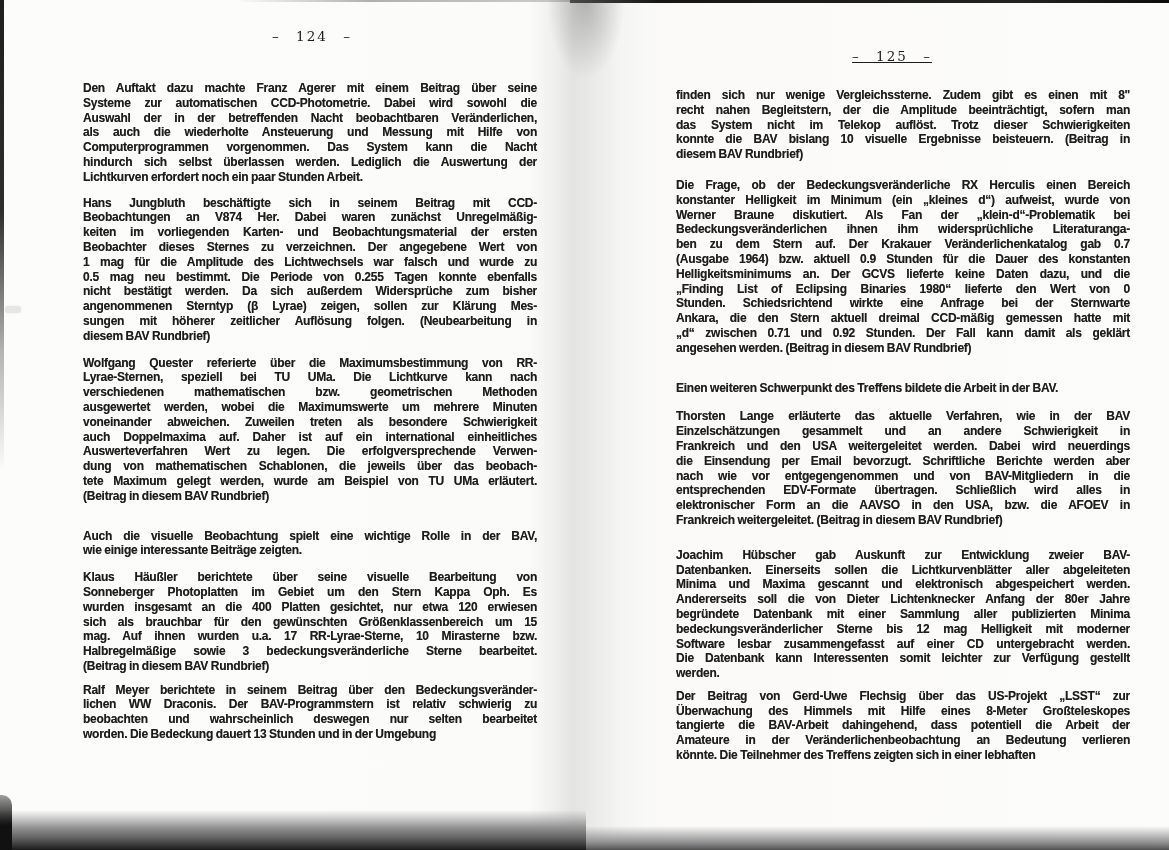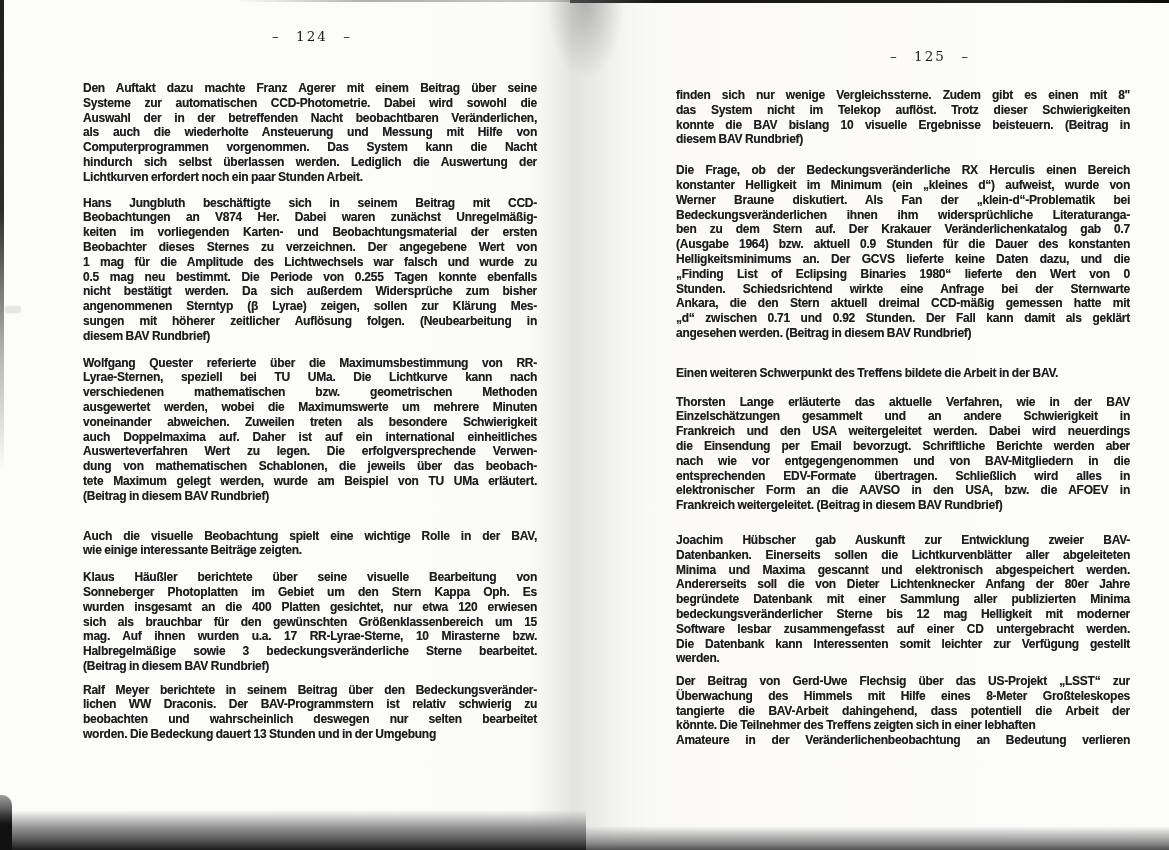--- a/index.html
+++ b/index.html
@@ -19,21 +19,21 @@
     position: absolute;
     width: 120px;
     text-align: center;
     font-family: "DejaVu Serif", serif;
     font-size: 13.5px;
     color: #1c1c1c;
     letter-spacing: 2px;
     word-spacing: 9px;
   }
   .pagenum.left  { left: 252px; top: 28px; }
-  .pagenum.right { left: 870px; top: 48px; }
+  .pagenum.right { left: 832px; top: 48px; text-decoration: underline; }
   
   .col {
     position: absolute;
     width: 454px;
     color: #1d1d1d;
     font-size: 12px;
     font-weight: 700;
     letter-spacing: -0.25px;
     word-spacing: -0.4px;
     line-height: 14.8px;
@@ -168,20 +168,21 @@
       <div class="para">
         <div class="tline">Ralf Meyer berichtete in seinem Beitrag über den Bedeckungsveränder-</div>
         <div class="tline">lichen WW Draconis. Der BAV-Programmstern ist relativ schwierig zu</div>
         <div class="tline">beobachten und wahrscheinlich deswegen nur selten bearbeitet</div>
         <div class="tline last">worden. Die Bedeckung dauert 13 Stunden und in der Umgebung</div>
       </div>
     </div>
   <div class="col col-right">
       <div class="para">
         <div class="tline">finden sich nur wenige Vergleichssterne. Zudem gibt es einen mit 8"</div>
+        <div class="tline">recht nahen Begleitstern, der die Amplitude beeinträchtigt, sofern man</div>
         <div class="tline">das System nicht im Telekop auflöst. Trotz dieser Schwierigkeiten</div>
         <div class="tline">konnte die BAV bislang 10 visuelle Ergebnisse beisteuern. (Beitrag in</div>
         <div class="tline last">diesem BAV Rundbrief)</div>
       </div>
       <div class="para">
         <div class="tline">Die Frage, ob der Bedeckungsveränderliche RX Herculis einen Bereich</div>
         <div class="tline">konstanter Helligkeit im Minimum (ein „kleines d“) aufweist, wurde von</div>
         <div class="tline">Werner Braune diskutiert. Als Fan der „klein-d“-Problematik bei</div>
         <div class="tline">Bedeckungsveränderlichen ihnen ihm widersprüchliche Literaturanga-</div>
         <div class="tline">ben zu dem Stern auf. Der Krakauer Veränderlichenkatalog gab 0.7</div>
@@ -214,22 +215,22 @@
         <div class="tline">begründete Datenbank mit einer Sammlung aller publizierten Minima</div>
         <div class="tline">bedeckungsveränderlicher Sterne bis 12 mag Helligkeit mit moderner</div>
         <div class="tline">Software lesbar zusammengefasst auf einer CD untergebracht werden.</div>
         <div class="tline">Die Datenbank kann Interessenten somit leichter zur Verfügung gestellt</div>
         <div class="tline last">werden.</div>
       </div>
       <div class="para">
         <div class="tline">Der Beitrag von Gerd-Uwe Flechsig über das US-Projekt „LSST“ zur</div>
         <div class="tline">Überwachung des Himmels mit Hilfe eines 8-Meter Großteleskopes</div>
         <div class="tline">tangierte die BAV-Arbeit dahingehend, dass potentiell die Arbeit der</div>
+        <div class="tline">Amateure in der Veränderlichenbeobachtung an Bedeutung verlieren</div>
         <div class="tline last">könnte. Die Teilnehmer des Treffens zeigten sich in einer lebhaften</div>
-        <div class="tline">Amateure in der Veränderlichenbeobachtung an Bedeutung verlieren</div>
       </div>
     </div>
 
   <div class="artifact gutter-shadow"></div>
   <div class="artifact gutter-shadow-top"></div>
   <div class="artifact edge-top-right"></div>
   <div class="artifact edge-top-left"></div>
   <div class="artifact edge-left"></div>
   <div class="artifact smudge"></div>
   <div class="artifact shadow-bottom-left"></div>

